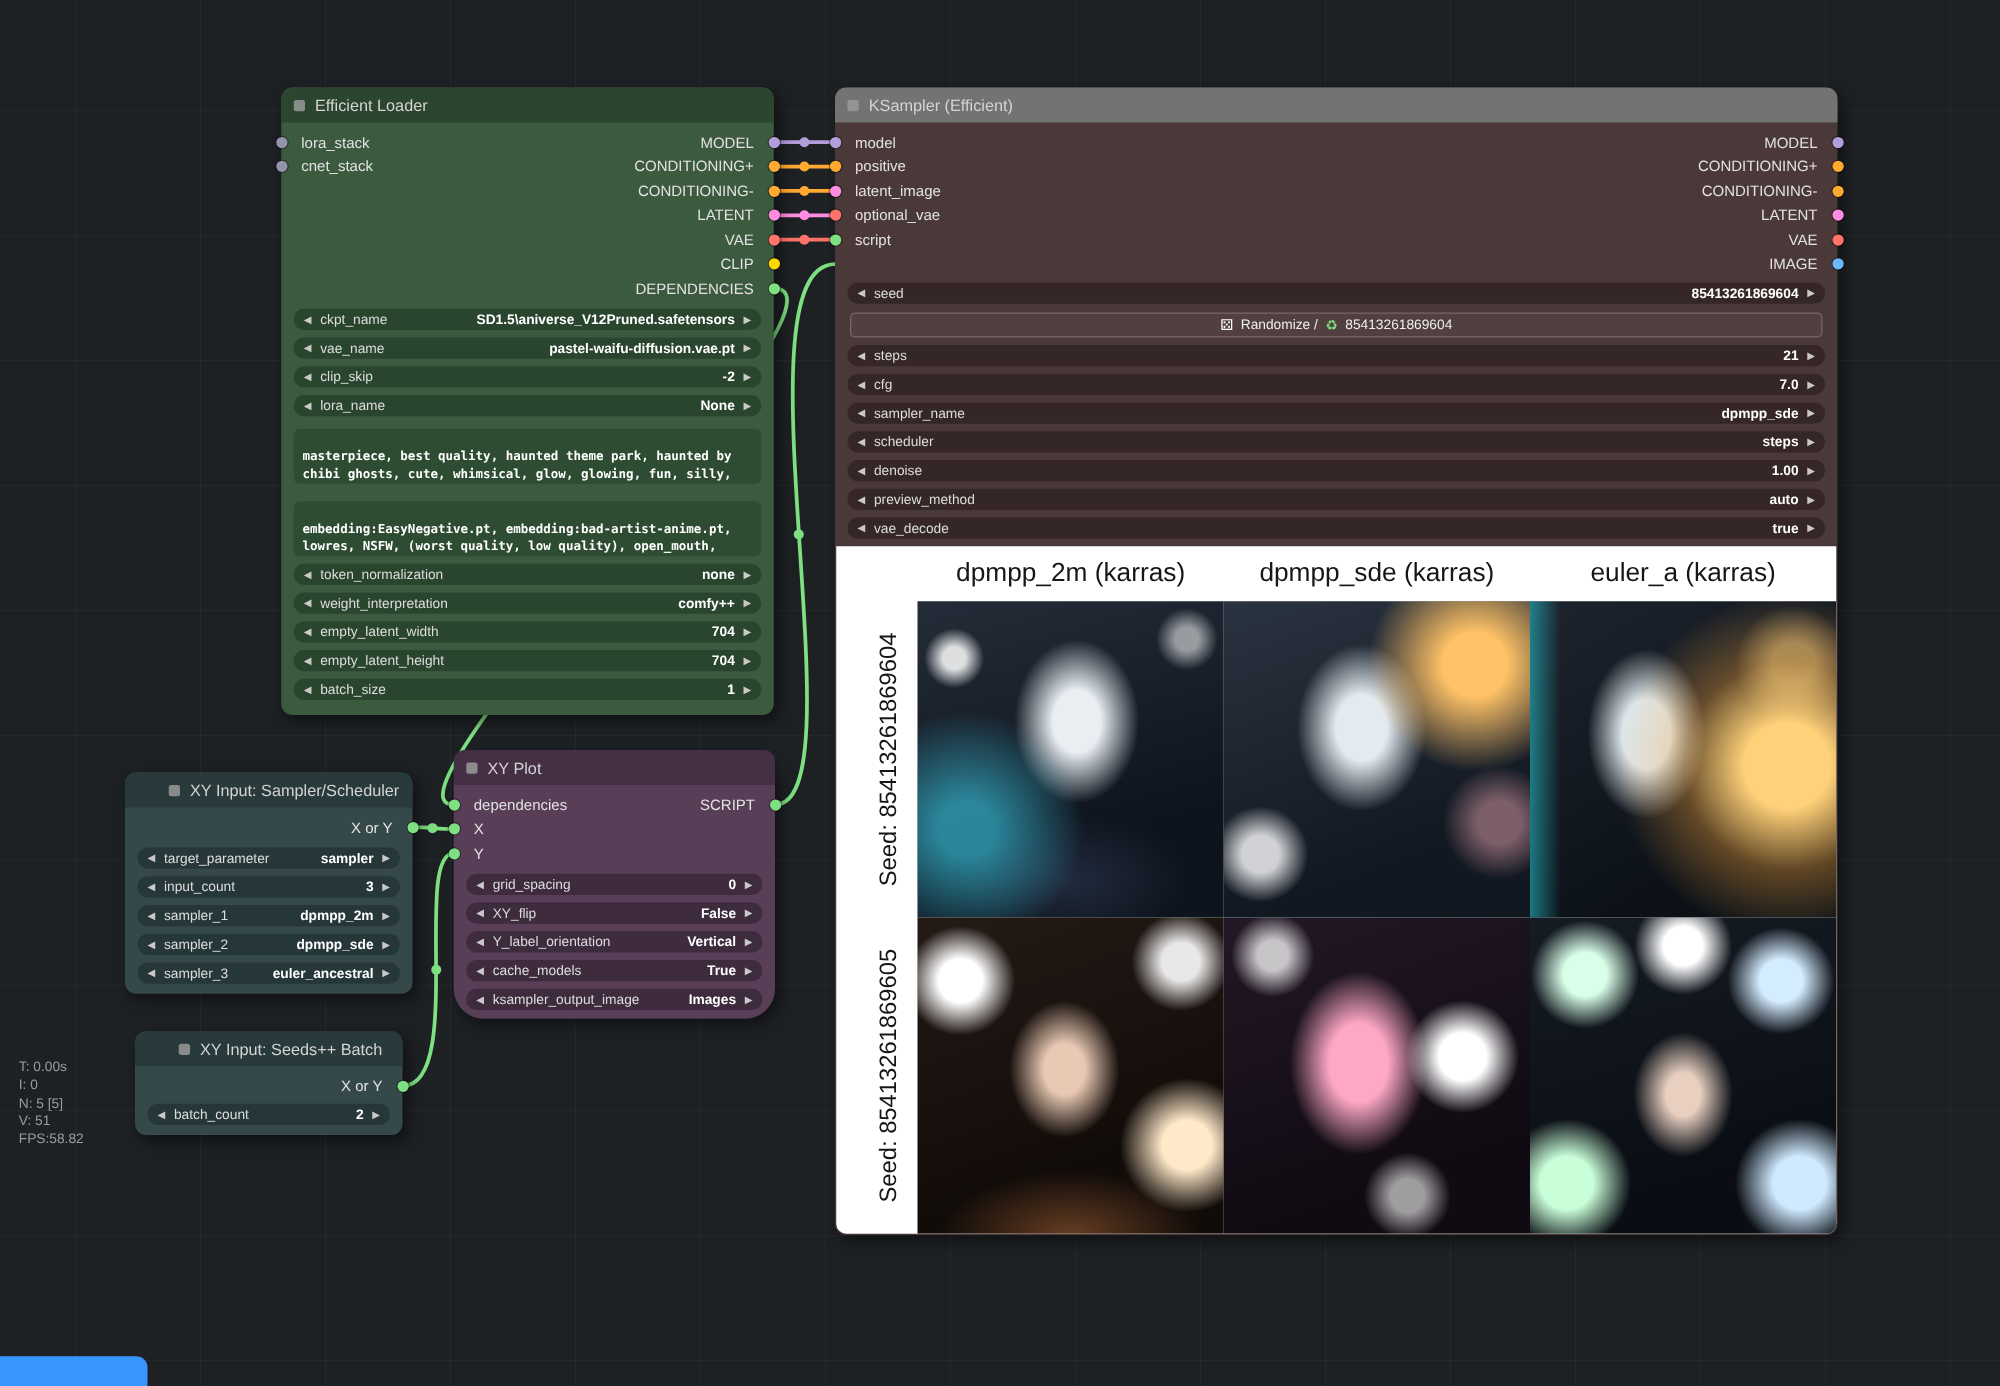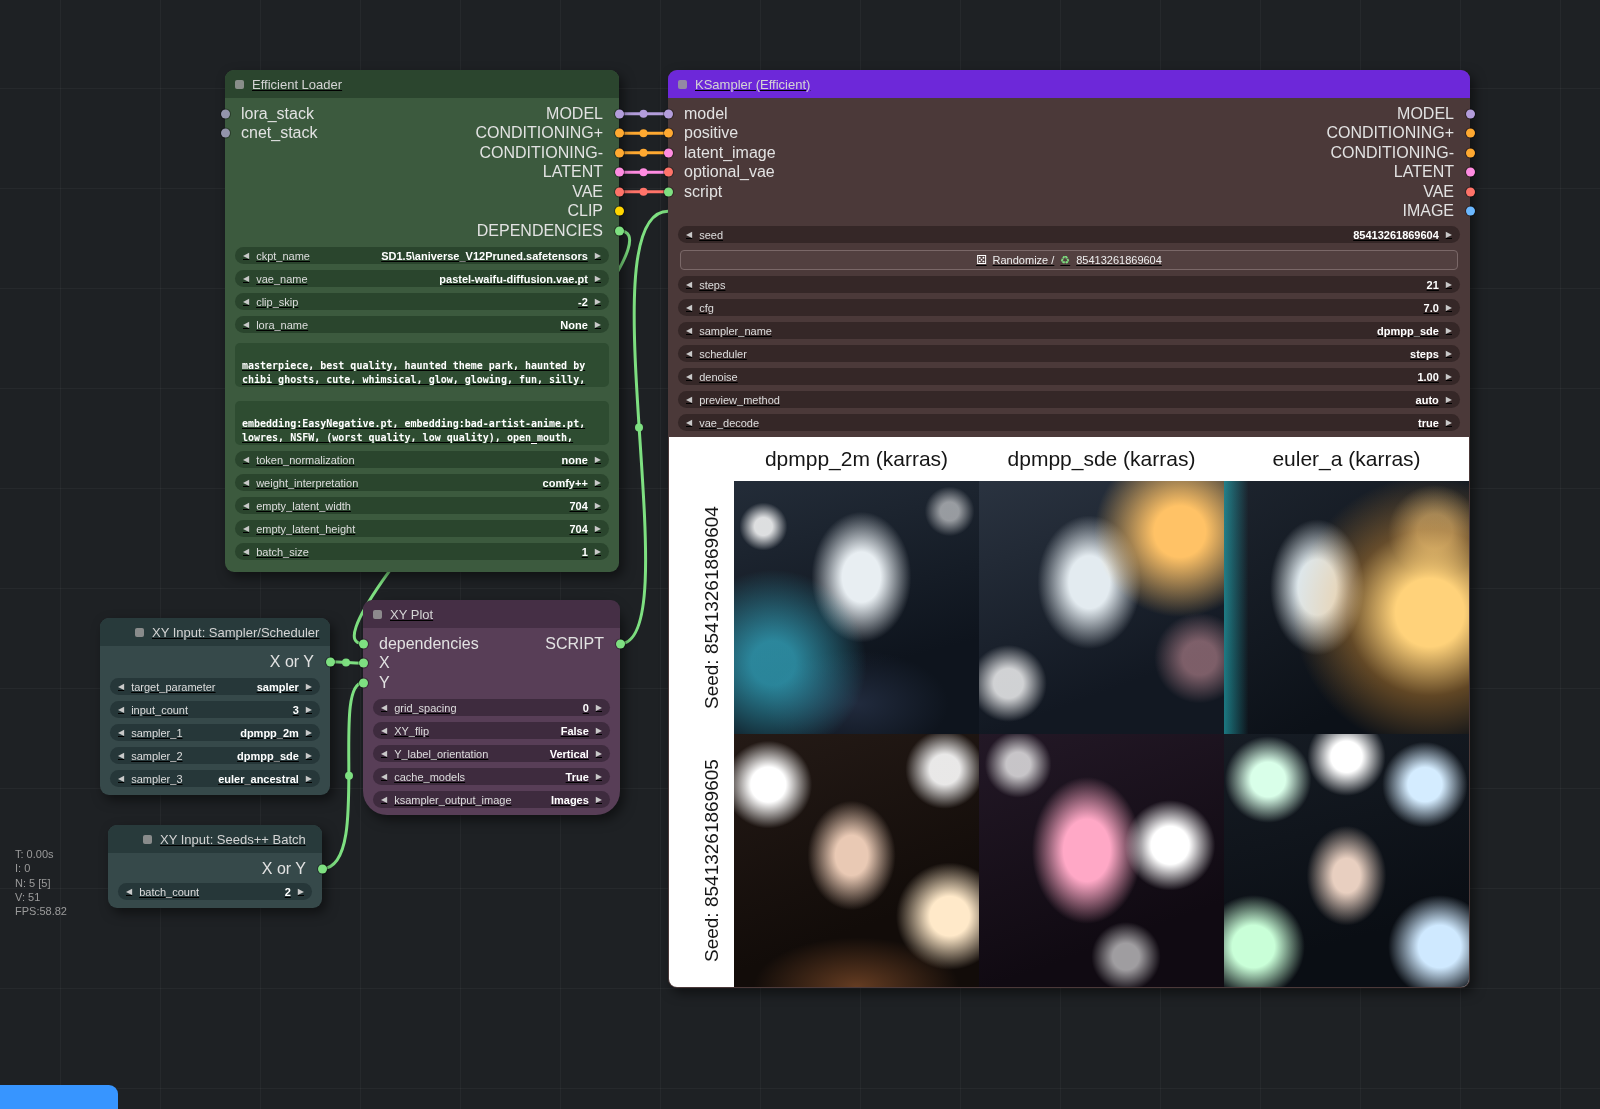--- a/index.html
+++ b/index.html
@@ -7,47 +7,47 @@
     position:relative;width:1600px;height:1109px;overflow:hidden;
     background-color:#1e2124;
     background-image:
       linear-gradient(rgba(255,255,255,0.035) 1px, transparent 1px),
       linear-gradient(90deg, rgba(255,255,255,0.035) 1px, transparent 1px);
     background-size:100px 100px;
     background-position:-40px -12px;
     font-family:"Liberation Sans","DejaVu Sans",sans-serif;
   }
   svg.wires{position:absolute;left:0;top:0;z-index:1;pointer-events:none;}
-  .node{position:absolute;border-radius:9px;box-shadow:4px 5px 12px rgba(0,0,0,.5);z-index:2;box-sizing:border-box;text-decoration:underline;}
+  .node{position:absolute;border-radius:9px;box-shadow:4px 5px 12px rgba(0,0,0,.5);z-index:2;box-sizing:border-box;}
   .titlebar{height:28px;border-radius:9px 9px 0 0;display:flex;align-items:center;padding:0 10px;gap:8px;font-size:13px;color:#d4d4d4;}
   .cbox{width:9px;height:9px;background:#9a9a9a;border-radius:2px;flex:none;opacity:.85;}
   
   .el{left:225px;top:70px;width:394px;height:502px;background:#3c5a3e;}
   .el .titlebar{background:#2b452e;}
   .el .widget{background:#2a452d;}
   .el .prompt{background:#2e4c31;}
   .ks{left:668px;top:70px;width:802px;height:918px;background:#4b3939;}
-  .ks .titlebar{background:#6d28d9;}
+  .ks .titlebar{background:#737373;}
   .ks .widget{background:#352727;}
   .plotnode{left:363px;top:600px;width:257px;height:215px;background:#583e57;border-radius:24px;}
   .plotnode .titlebar{background:#452f45;}
   .plotnode .widget{background:#3e2b3e;}
   .xyin1{left:100px;top:618px;width:230px;height:177px;background:#36494a;}
   .xyin2{left:108px;top:825px;width:214px;height:83px;background:#36494a;}
   .xyin1 .titlebar,.xyin2 .titlebar{background:#283a3b;padding-left:35px;}
   .xyin1 .widget,.xyin2 .widget{background:#263739;}
   
   .ports{position:relative;}
   .ports-el{height:143px;}
   .ports-ks{height:124px;}
   .ports-xyplot{height:65px;}
   .ports-single{height:26px;}
   .col-in{position:absolute;left:0;top:6px;width:60%;}
   .col-out{position:absolute;right:0;top:6px;width:70%;}
-  .prow{height:19.5px;position:relative;display:flex;align-items:center;font-size:16px;color:#e2e2e2;}
+  .prow{height:19.5px;position:relative;display:flex;align-items:center;font-size:12px;color:#e2e2e2;}
   .col-in .prow{padding-left:16px;}
   .col-out .prow{justify-content:flex-end;padding-right:16px;}
   .dot{position:absolute;width:9px;height:9px;border-radius:50%;top:50%;transform:translateY(-50%);box-shadow:0 0 0 1px rgba(0,0,0,.35);}
   .col-in .dot{left:-4.5px;}
   .col-out .dot{right:-4.5px;}
   .d-model{background:#b39ddb}.d-cond{background:#ffa931}.d-lat{background:#ff8ce1}.d-vae{background:#ff7369}
   .d-clip{background:#ffd500}.d-grn{background:#7ee081}.d-img{background:#6bb8ff}.d-gray{background:#9394ab}
   
   .widget{height:17px;margin:6px 10px 0;border-radius:9px;display:flex;align-items:center;padding:0 8px;font-size:11px;color:#ddd;}
   .arr{font-size:8px;color:#c9c9c9;line-height:1;cursor:pointer;}

